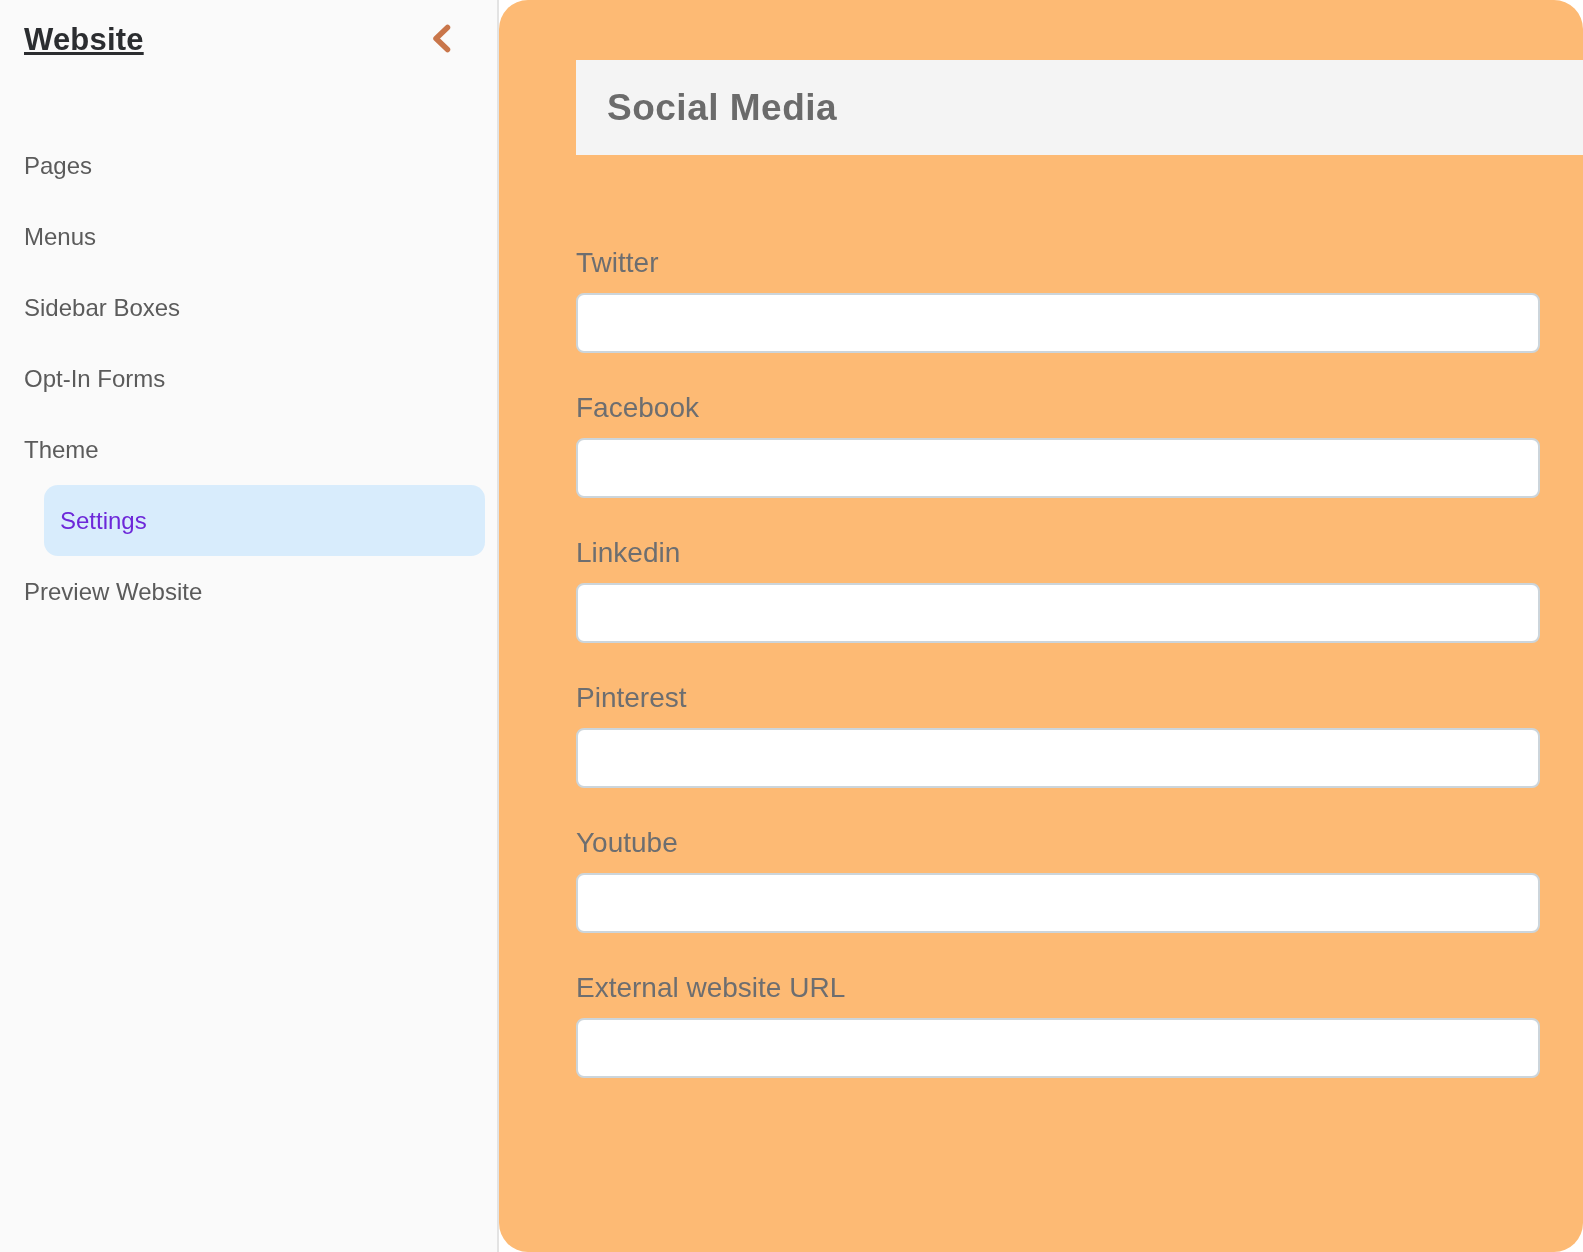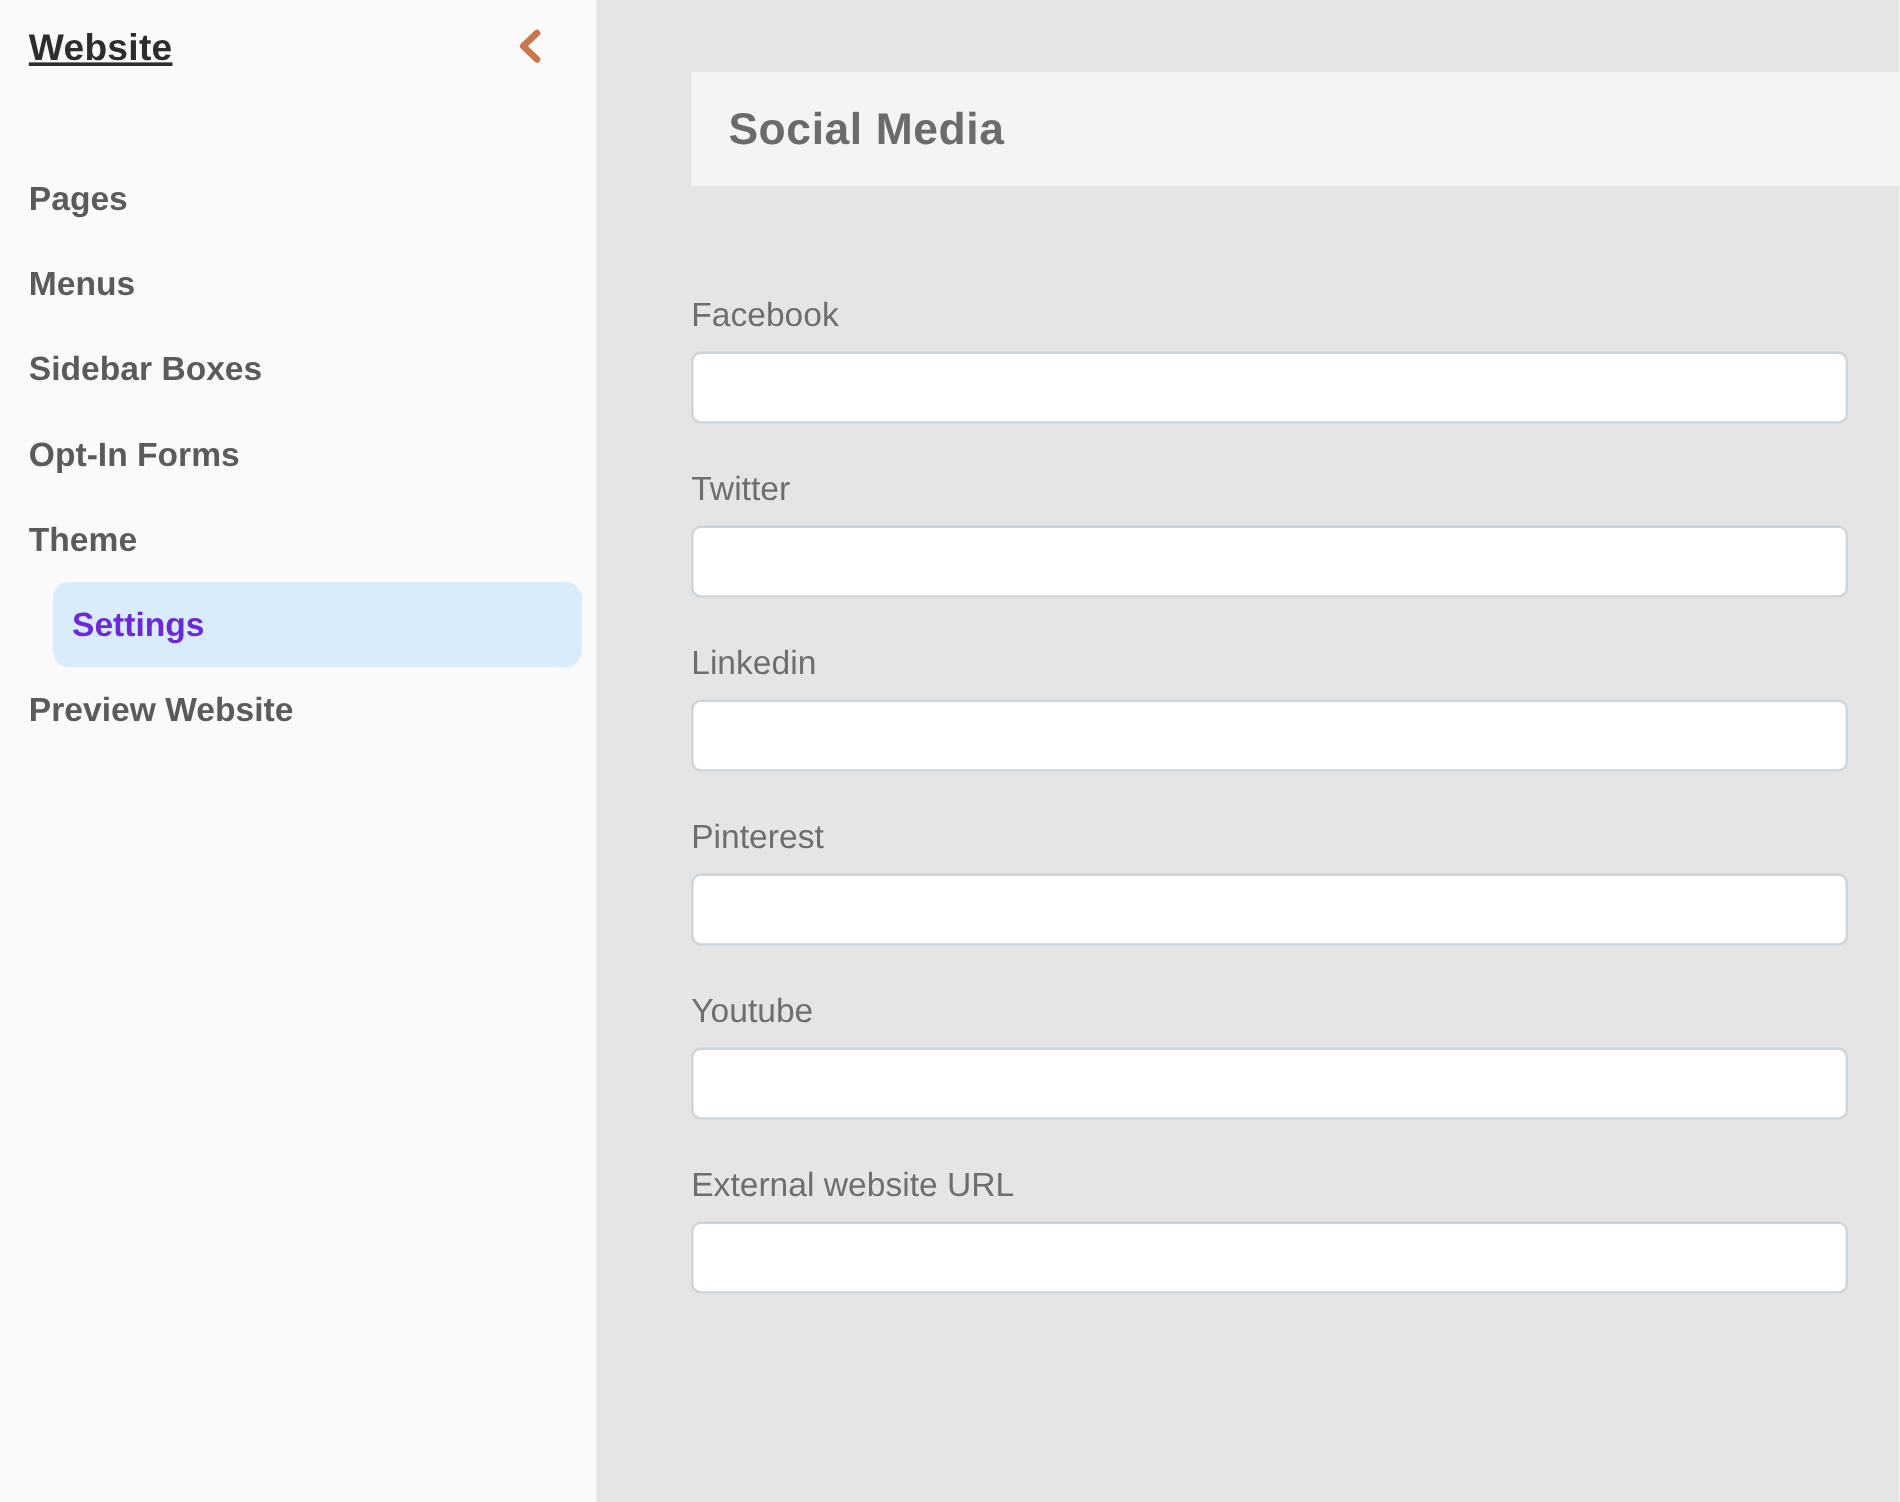--- a/index.html
+++ b/index.html
@@ -52,36 +52,36 @@
     align-items: center;
   }
   .sidebar-nav { margin-top: 66px; }
   .nav-item {
     height: 71px;
     display: flex;
     align-items: center;
     margin: 0 12px 0 8px;
     padding-left: 16px;
     border-radius: 14px;
-    font-size: 28px;
+    font-size: 24px;
     color: #5b5b5b;
     cursor: pointer;
-    font-weight: bold;
   }
   .nav-item.active {
     background: #d8ecfc;
     color: #6d28d9;
     margin-left: 44px;
   }
 
   
   .main {
     flex: 1;
     min-width: 0;
-    background: #e5e5e5;
+    background: #fdba74;
+    border-radius: 29px;
   }
   .page-header {
     margin: 60px 0 0 77px;
     height: 95px;
     background: #f4f4f4;
     display: flex;
     align-items: center;
     padding-left: 31px;
   }
   .page-title {
@@ -157,25 +157,25 @@
   </div>
       </nav>
   </aside>
 
   <main class="main">
     <header class="page-header">
       <h2 class="page-title">Social Media</h2>
     </header>
     <form class="social-form">
         <div class="field-group">
-    <label class="field-label">Facebook</label>
+    <label class="field-label">Twitter</label>
     <input class="field-input" type="text" style="">
   </div>
         <div class="field-group">
-    <label class="field-label">Twitter</label>
+    <label class="field-label">Facebook</label>
     <input class="field-input" type="text" style="">
   </div>
         <div class="field-group">
     <label class="field-label">Linkedin</label>
     <input class="field-input" type="text" style="">
   </div>
         <div class="field-group">
     <label class="field-label">Pinterest</label>
     <input class="field-input" type="text" style="">
   </div>

